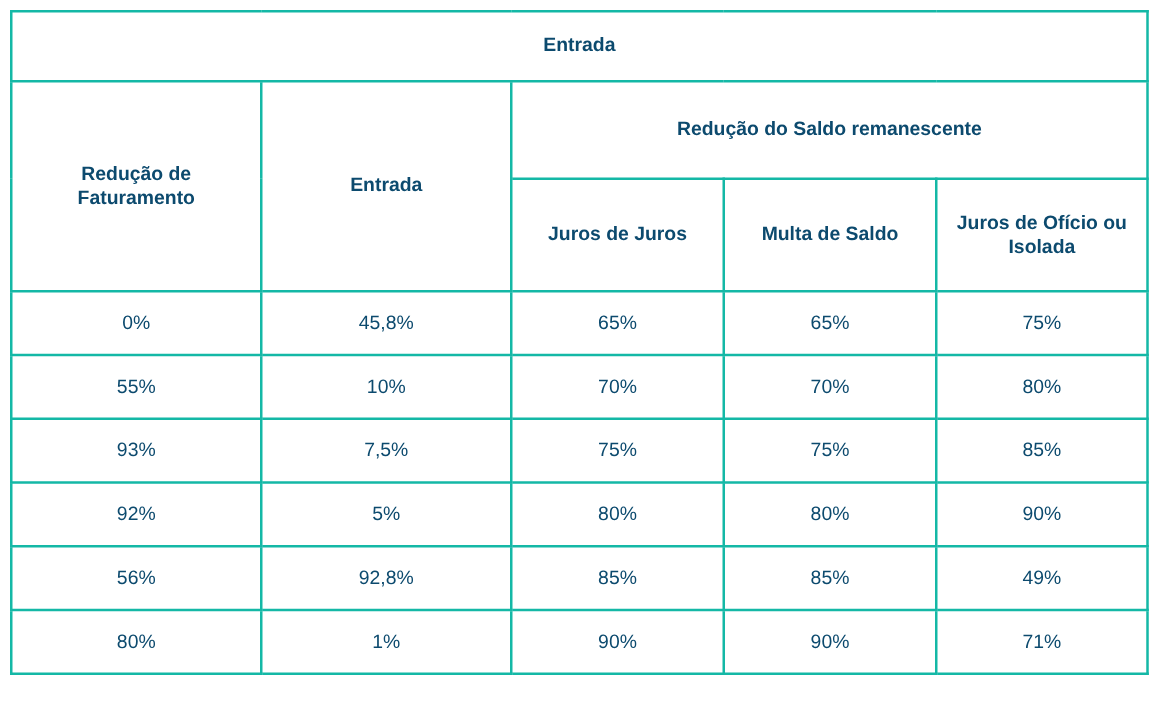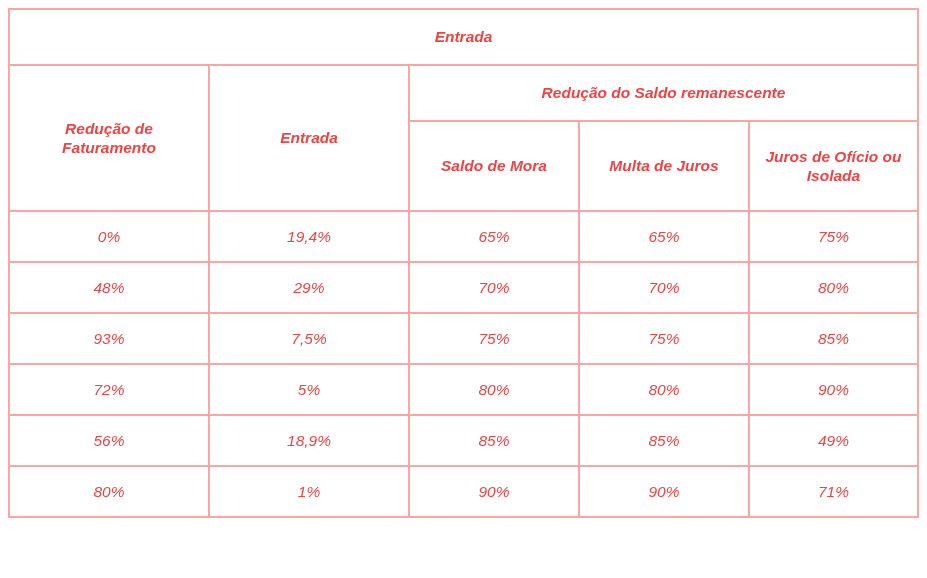--- a/index.html
+++ b/index.html
@@ -23,43 +23,42 @@
     justify-content: center;
   }
   table.matrix {
     border-collapse: collapse;
     table-layout: fixed;
     width: 909px;
     margin-top: 8px;
     background: #ffffff;
   }
   table.matrix td, table.matrix th {
-    border: 2px solid #fca5a5;
+    border: 2px solid #14b8a6;
     text-align: center;
     vertical-align: middle;
     font-size: 15.5px;
-    color: #ef4444;
+    color: #0c4a6e;
     padding: 4px 6px;
     box-sizing: border-box;
-    font-style: italic;
   }
   th.head {
     font-weight: bold;
     line-height: 1.25;
   }
   td.cell {
     font-weight: normal;
     height: 51px;
   }
   .title-row th {
     height: 56px;
     font-size: 16px;
   }
   .group-row th {
-    height: 56px;
+    height: 78px;
     font-size: 16px;
     margin-top: 46px;
   }
   .sub-row th {
     height: 90px;
     font-size: 16px;
   }
   .col-a { width: 200px; }
   .col-b { width: 200px; }
   .col-c { width: 170px; }
@@ -81,57 +80,57 @@
     <thead>
       <tr class="title-row">
         <th class="head" colspan="5">Entrada</th>
       </tr>
       <tr class="group-row">
         <th class="head" rowspan="2">Redução de Faturamento</th>
         <th class="head" rowspan="2">Entrada</th>
         <th class="head" colspan="3">Redução do Saldo remanescente</th>
       </tr>
       <tr class="sub-row">
-        <th class="head">Saldo de Mora</th>
-        <th class="head">Multa de Juros</th>
+        <th class="head">Juros de Juros</th>
+        <th class="head">Multa de Saldo</th>
         <th class="head">Juros de Ofício ou Isolada</th>
       </tr>
     </thead>
     <tbody>
       <tr>
         <td class="cell">0%</td>
-        <td class="cell">19,4%</td>
+        <td class="cell">45,8%</td>
         <td class="cell">65%</td>
         <td class="cell">65%</td>
         <td class="cell">75%</td>
       </tr>
       <tr>
-        <td class="cell">48%</td>
-        <td class="cell">29%</td>
+        <td class="cell">55%</td>
+        <td class="cell">10%</td>
         <td class="cell">70%</td>
         <td class="cell">70%</td>
         <td class="cell">80%</td>
       </tr>
       <tr>
         <td class="cell">93%</td>
         <td class="cell">7,5%</td>
         <td class="cell">75%</td>
         <td class="cell">75%</td>
         <td class="cell">85%</td>
       </tr>
       <tr>
-        <td class="cell">72%</td>
+        <td class="cell">92%</td>
         <td class="cell">5%</td>
         <td class="cell">80%</td>
         <td class="cell">80%</td>
         <td class="cell">90%</td>
       </tr>
       <tr>
         <td class="cell">56%</td>
-        <td class="cell">18,9%</td>
+        <td class="cell">92,8%</td>
         <td class="cell">85%</td>
         <td class="cell">85%</td>
         <td class="cell">49%</td>
       </tr>
       <tr>
         <td class="cell">80%</td>
         <td class="cell">1%</td>
         <td class="cell">90%</td>
         <td class="cell">90%</td>
         <td class="cell">71%</td>

